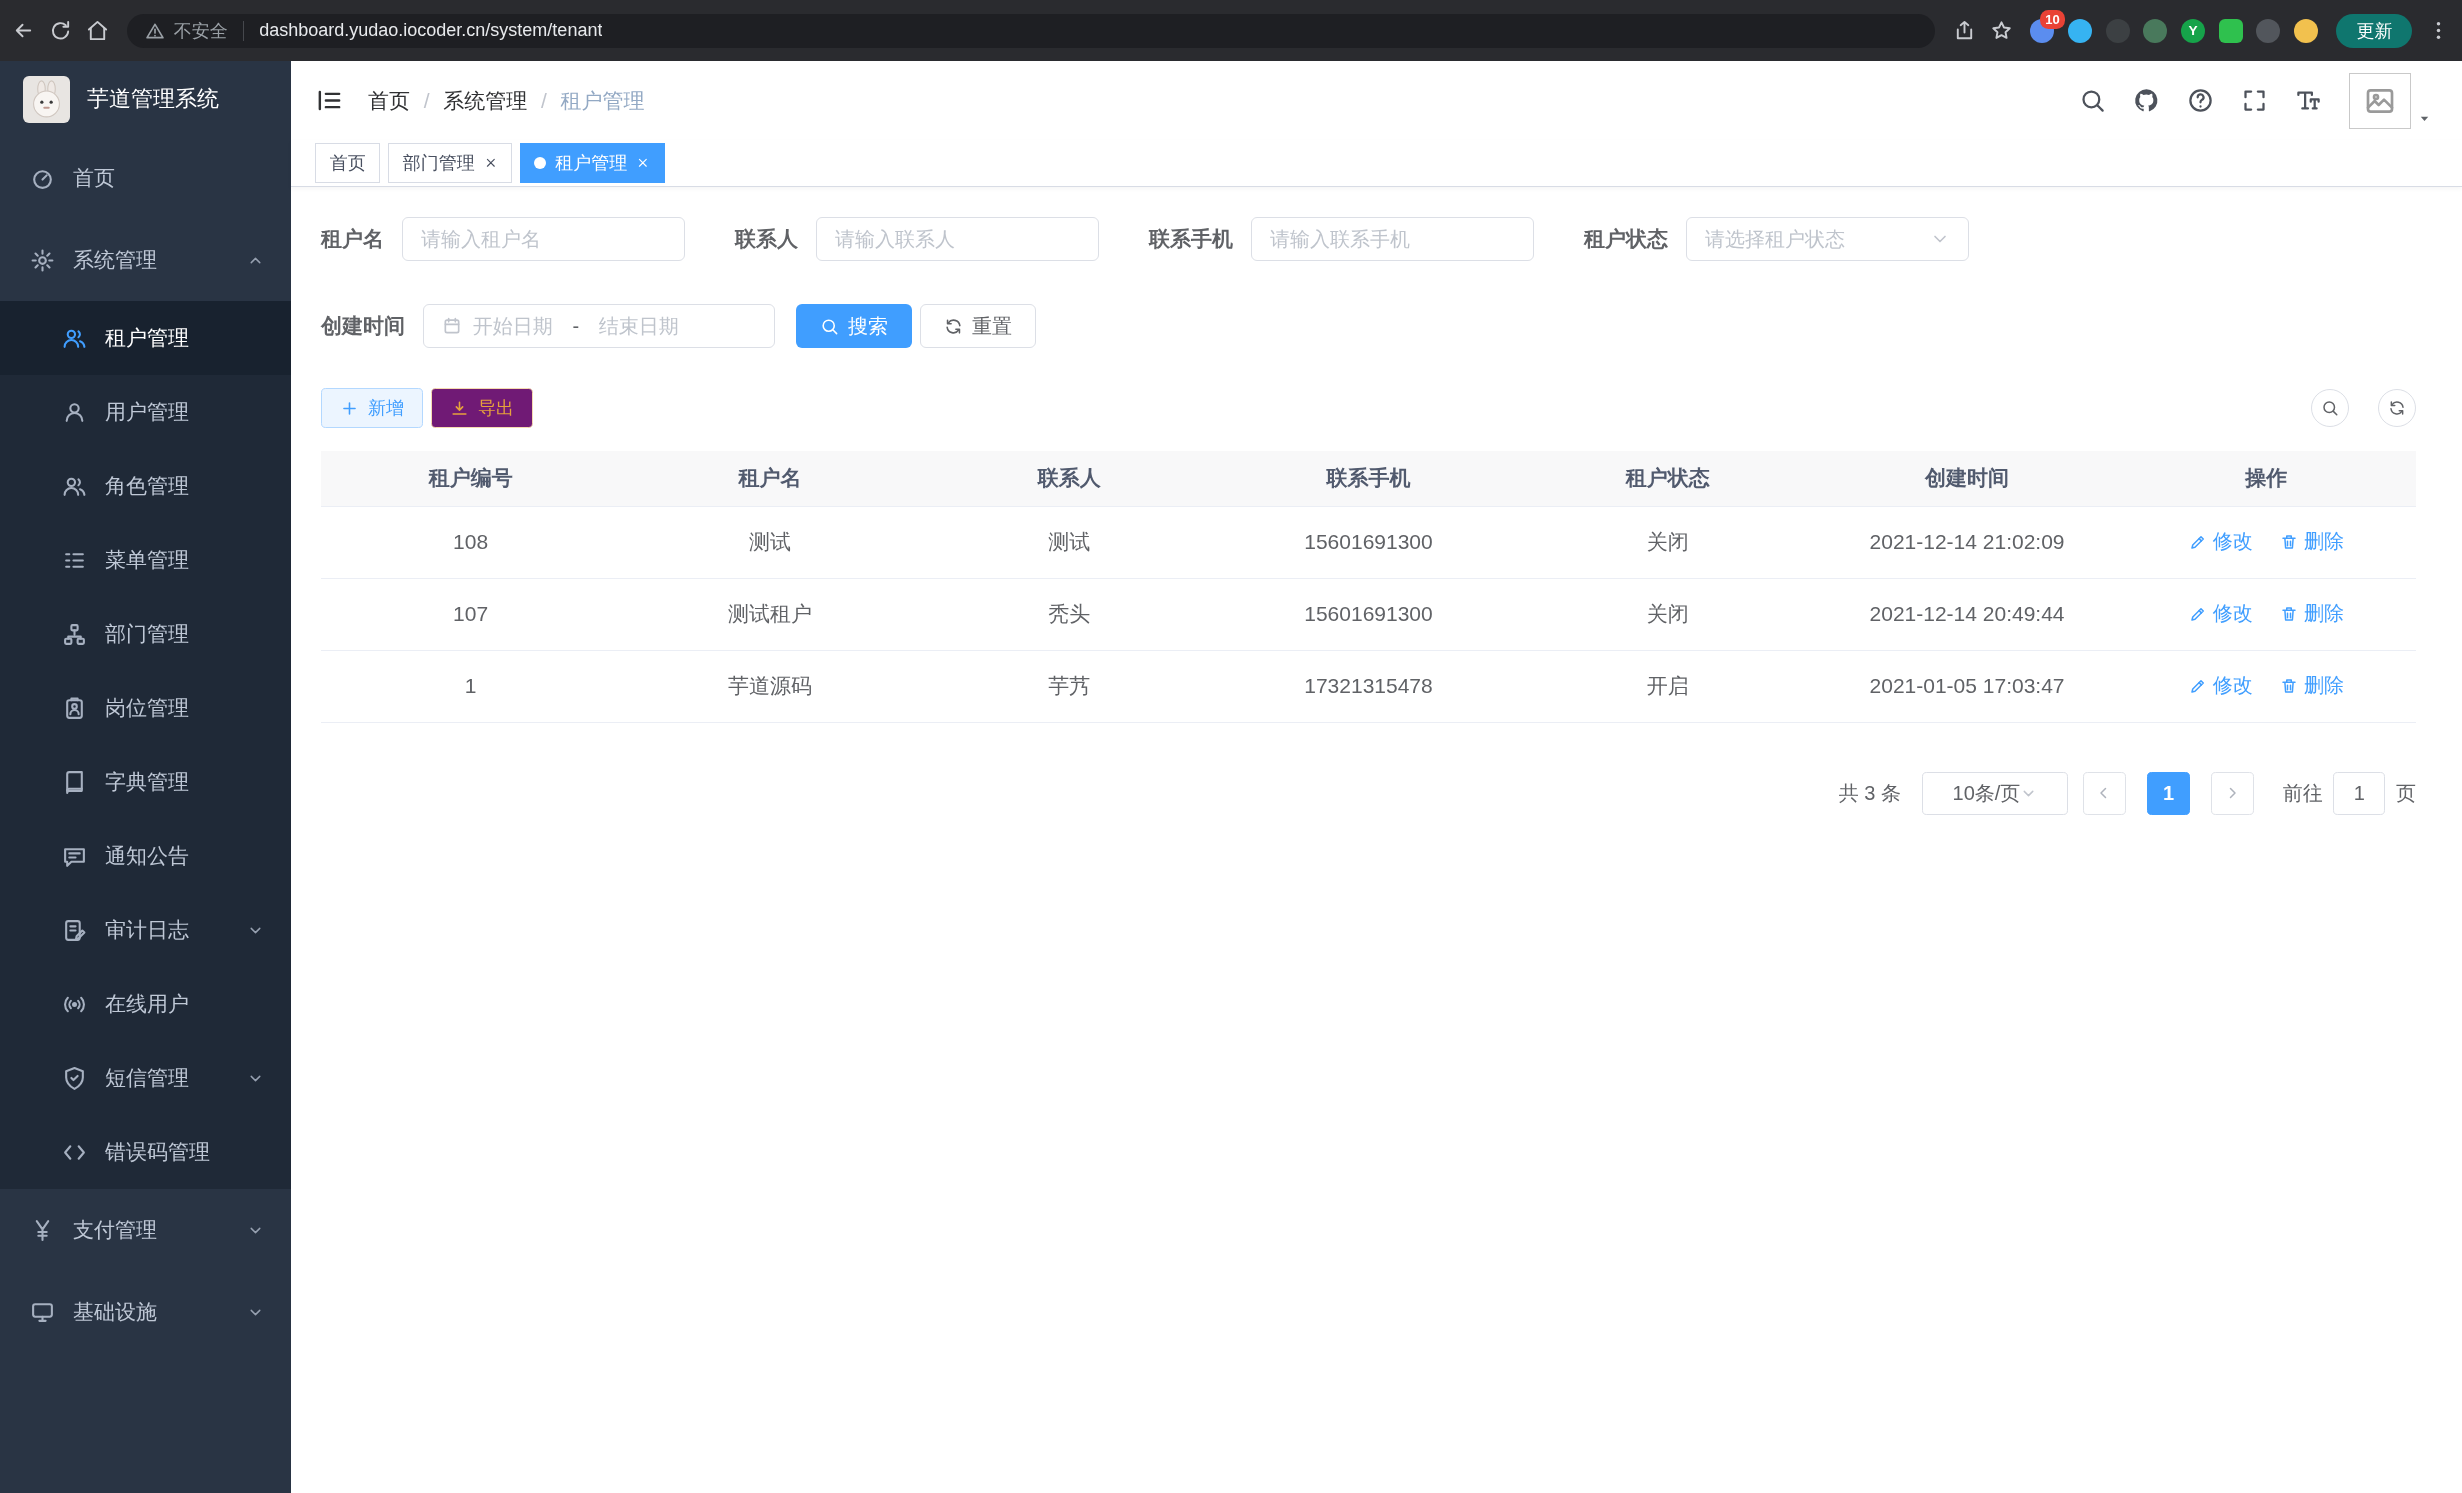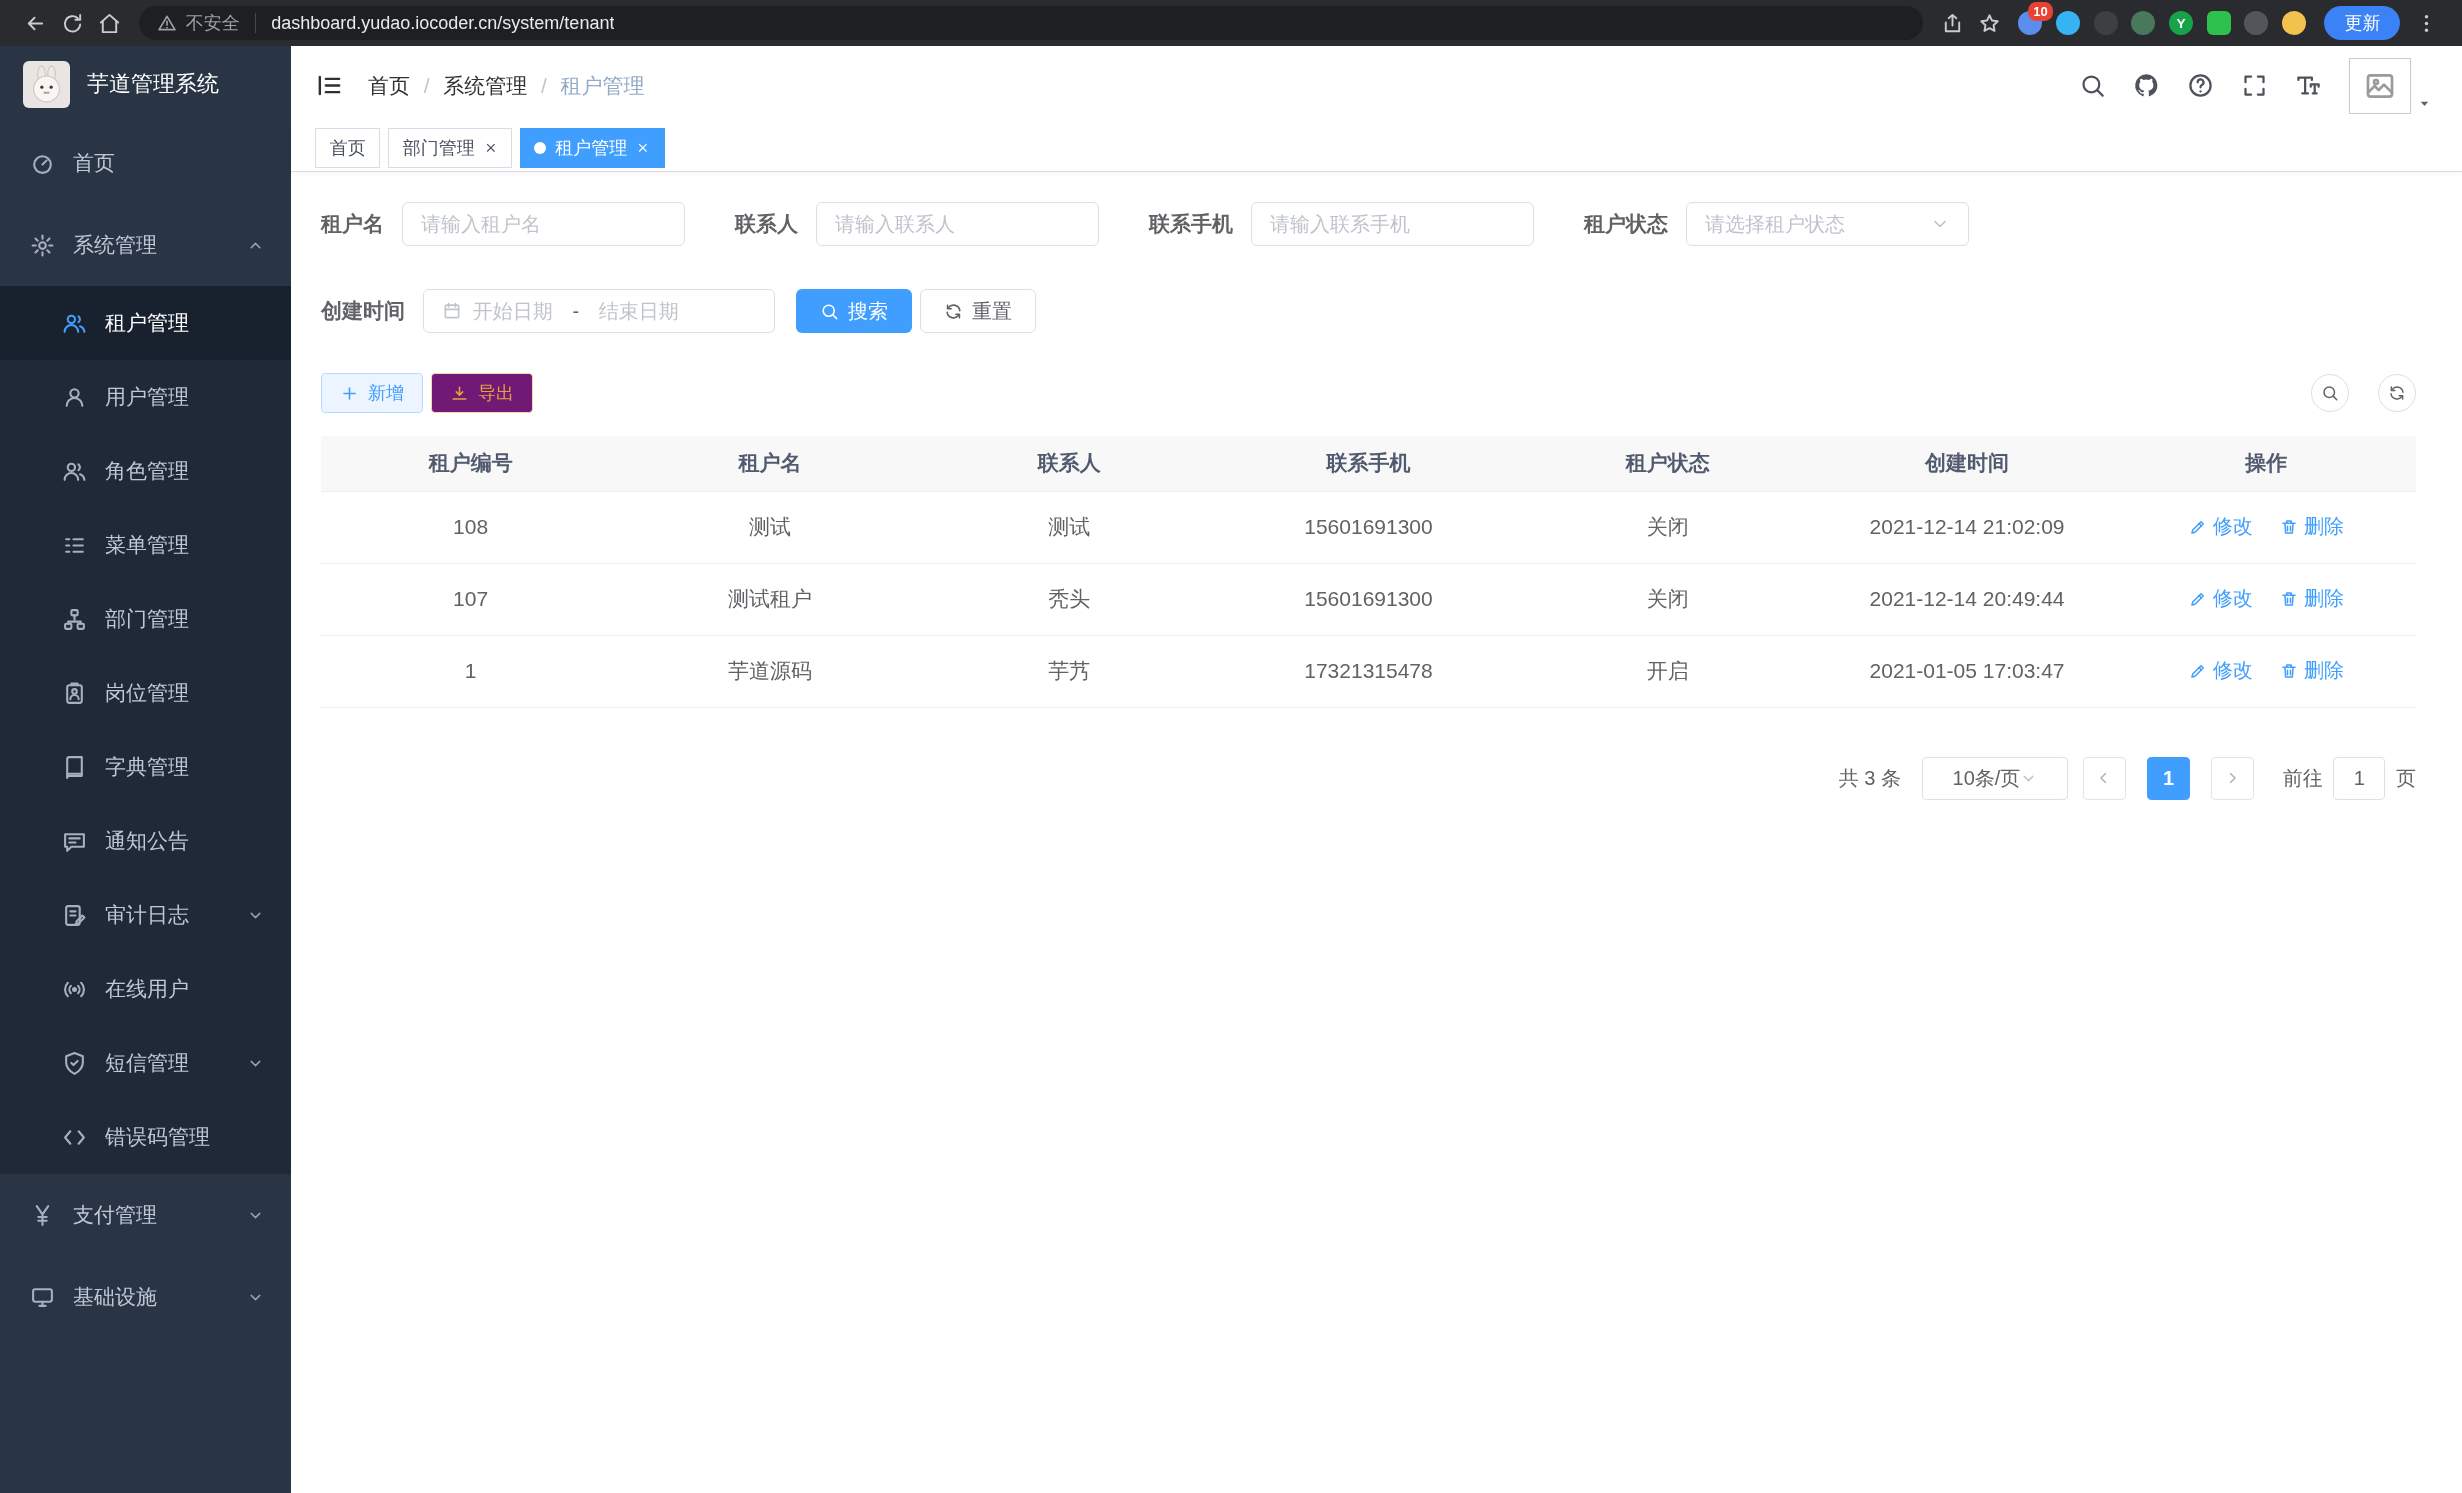--- a/index.html
+++ b/index.html
@@ -2,39 +2,39 @@
 <html style="font-size:12px"><head>
 <meta charset="utf-8">
 <style>
 *{box-sizing:border-box;margin:0;padding:0}
 html,body{width:2462px;height:1494px;overflow:hidden;background:#fff;
   font-family:"Liberation Sans","DejaVu Sans",sans-serif}
 [data-icon]{display:inline-flex;align-items:center;justify-content:center;line-height:1}
 [data-icon] svg{width:1em;height:1em;display:block}
 
 
-.chrome{height:46px;background:#2a2b2f;display:flex;align-items:center;padding:0 17px;color:#c9cbd0}
+.chrome{height:61px;background:#2a2b2f;display:flex;align-items:center;padding:0 5px;color:#c9cbd0}
 .cicon{font-size:23px;width:37px;height:37px;display:inline-flex;align-items:center;justify-content:center;border-radius:50%;flex:0 0 auto;cursor:pointer}
 .omnibox{flex:1;height:34px;background:#1e1f23;border-radius:17px;margin:0 10.7px;display:flex;align-items:center;padding:0 18px;gap:9px;min-width:0;cursor:text}
 .warn{font-size:20px;color:#9aa0a6}
 .sec{font-size:18px;color:#9aa0a6;white-space:nowrap}
 .odiv{width:1.5px;height:20px;background:#46484d;margin:0 6px}
 .url{font-size:18px;color:#e8eaed;white-space:nowrap;overflow:hidden}
 .ext-row{display:flex;align-items:flex-start;gap:13.7px;margin:0 10.7px}
 .ext{width:24px;height:24px;border-radius:50%;flex:0 0 auto;display:inline-flex;align-items:center;justify-content:center;position:relative;cursor:pointer;color:#fff;font-size:13.7px;font-weight:700}
 .e1{background:#5b8def}
 .badge{position:absolute;top:-9px;right:-10.7px;background:#e94235;color:#fff;font-size:13px;line-height:1;padding:3px 5.3px;border-radius:8.4px;font-style:normal;font-weight:700}
 .e2{background:#36b3f2}
 .e3{background:#3c4043}
 .e4{background:#49795c}
 .e5{background:#16a34a}
 .e6{background:#2fc14e;border-radius:6px}
 .e7{background:#52565c}
 .e8{background:#f2c14e}
-.update-btn{background:#3b82f6;color:#fff;border:none;border-radius:20px;height:34px;padding:0 20px;font-size:18px;margin:0 7.6px;font-family:inherit;display:flex;align-items:center;cursor:pointer;white-space:nowrap}
+.update-btn{background:#0f766e;color:#fff;border:none;border-radius:20px;height:34px;padding:0 20px;font-size:18px;margin:0 7.6px;font-family:inherit;display:flex;align-items:center;cursor:pointer;white-space:nowrap}
 
 
 .app{display:flex;height:1447px}
 .sidebar{width:291px;background:#293444;flex:0 0 auto;display:flex;flex-direction:column;overflow:hidden}
 .logo{height:76px;display:flex;align-items:center;gap:17px;padding:0 23px;flex:0 0 auto;cursor:pointer}
 .logo-img{width:47px;height:47px;border-radius:6px;background:#e8e5e2;overflow:hidden;display:flex;align-items:center;justify-content:center;font-size:43px}
 .logo-title{color:#fff;font-size:22px;font-weight:400;white-space:nowrap}
 .side-item{position:relative;display:flex;align-items:center;height:82px;padding:0 30px;font-size:21px;color:#bfc8d6;cursor:pointer;flex:0 0 auto}
 .side-item .mi{font-size:25px;margin-right:18px;color:#a6b0c0}
 .side-item .chev{position:absolute;right:27px;font-size:17px;color:#96a0b0}

